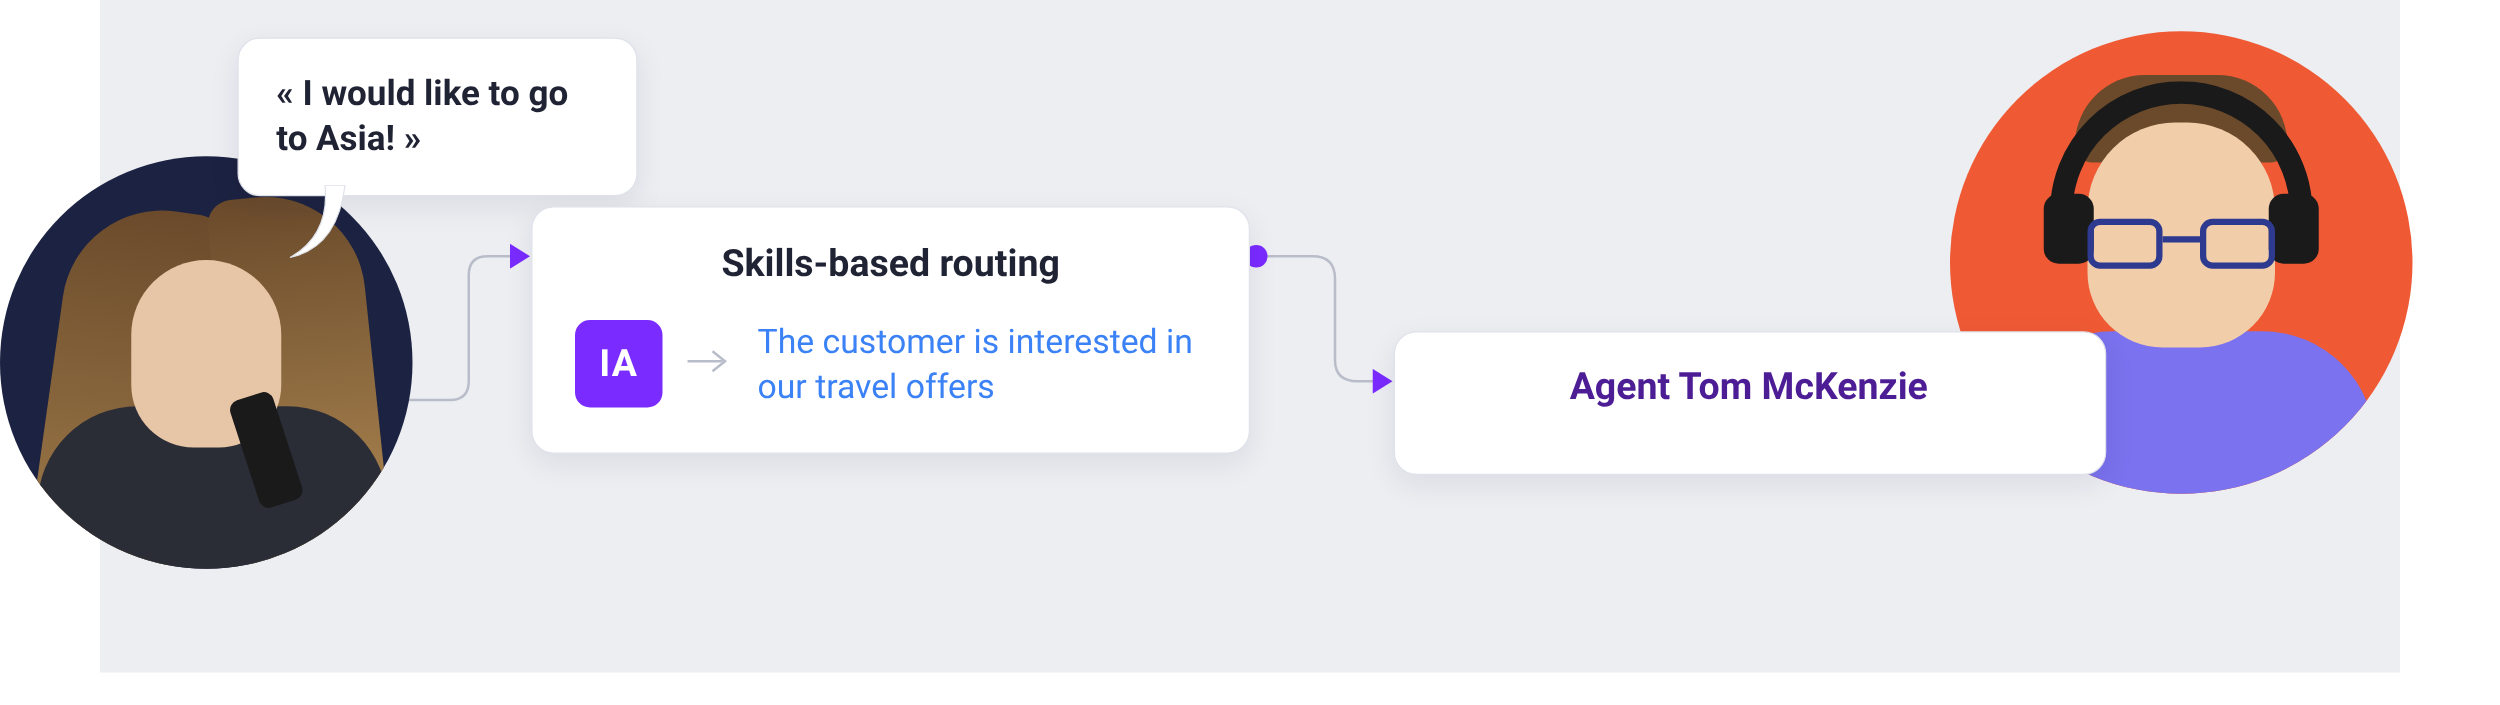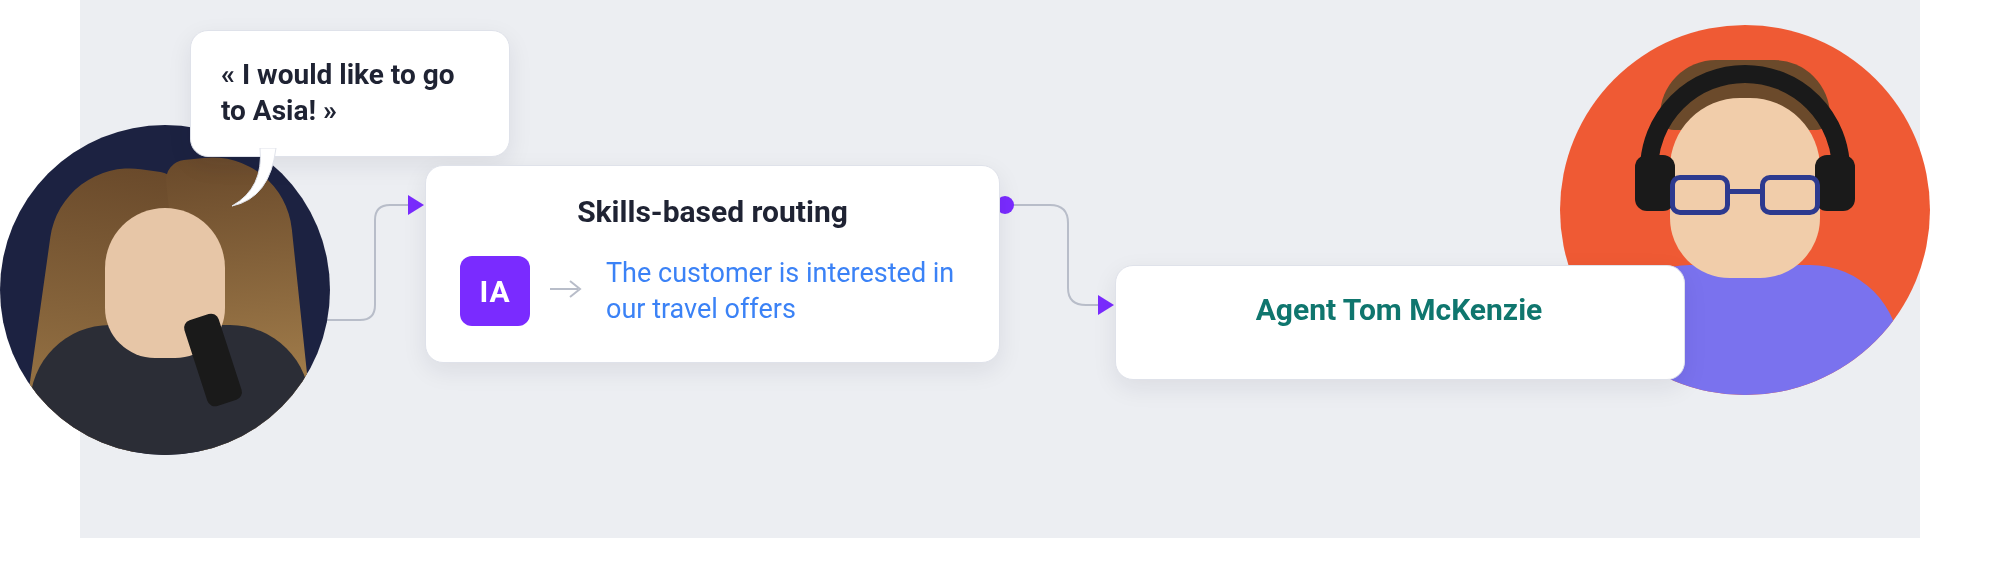--- a/index.html
+++ b/index.html
@@ -122,21 +122,21 @@
     left: 1115px;
     top: 265px;
     width: 570px;
     background:#fff;
     border:1px solid #dfe2ea;
     border-radius: 18px;
     box-shadow: 0 8px 24px rgba(20,25,50,0.08);
     padding: 26px 30px 30px 28px;
   }
   .agent-card h3 {
-    font-size: 30px; font-weight:700; color:#0f766e; text-align:center;
+    font-size: 30px; font-weight:700; color:#4c1d95; text-align:center;
     margin-bottom: 22px;
   }
   .agent-row { display:flex; align-items:center; gap:24px; }
   .skill-badge {
     width:100px; height:100px; border-radius:50%;
     background:#1c2241; flex-shrink:0;
     display:flex; align-items:center; justify-content:center;
   }
   .agent-text { font-size:27px; color:#2a2e3c; line-height:1.35; }
 

